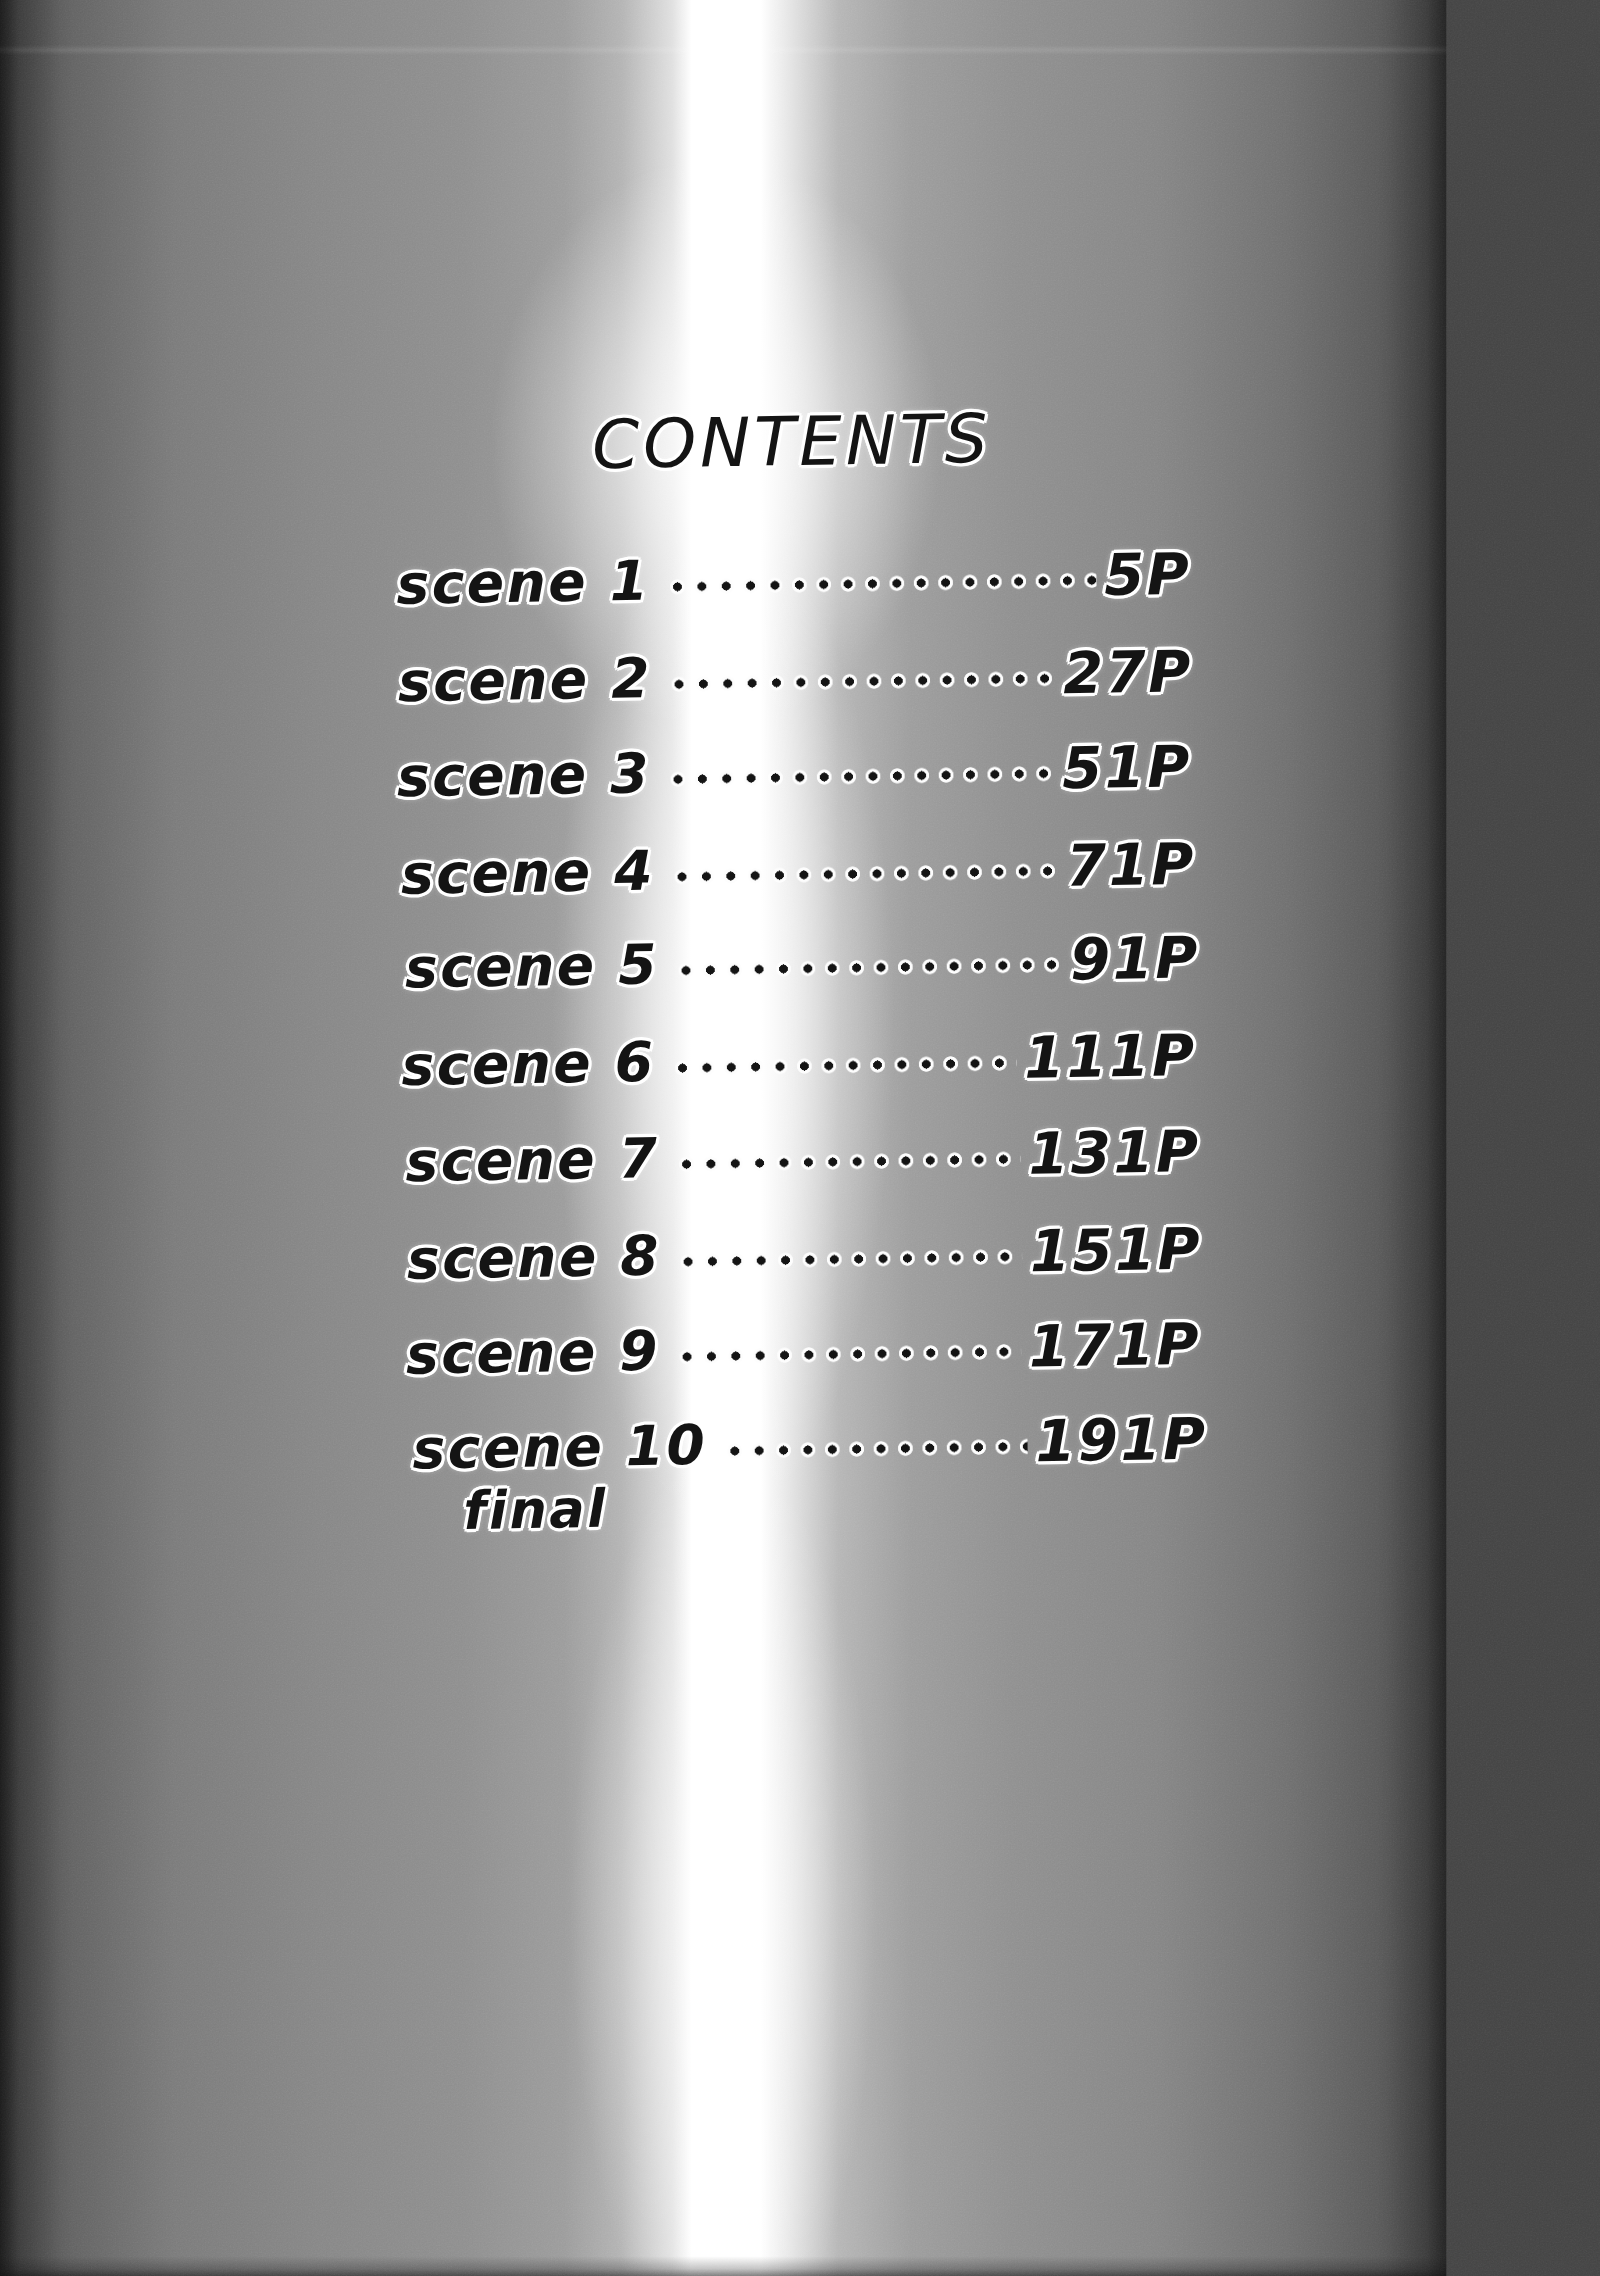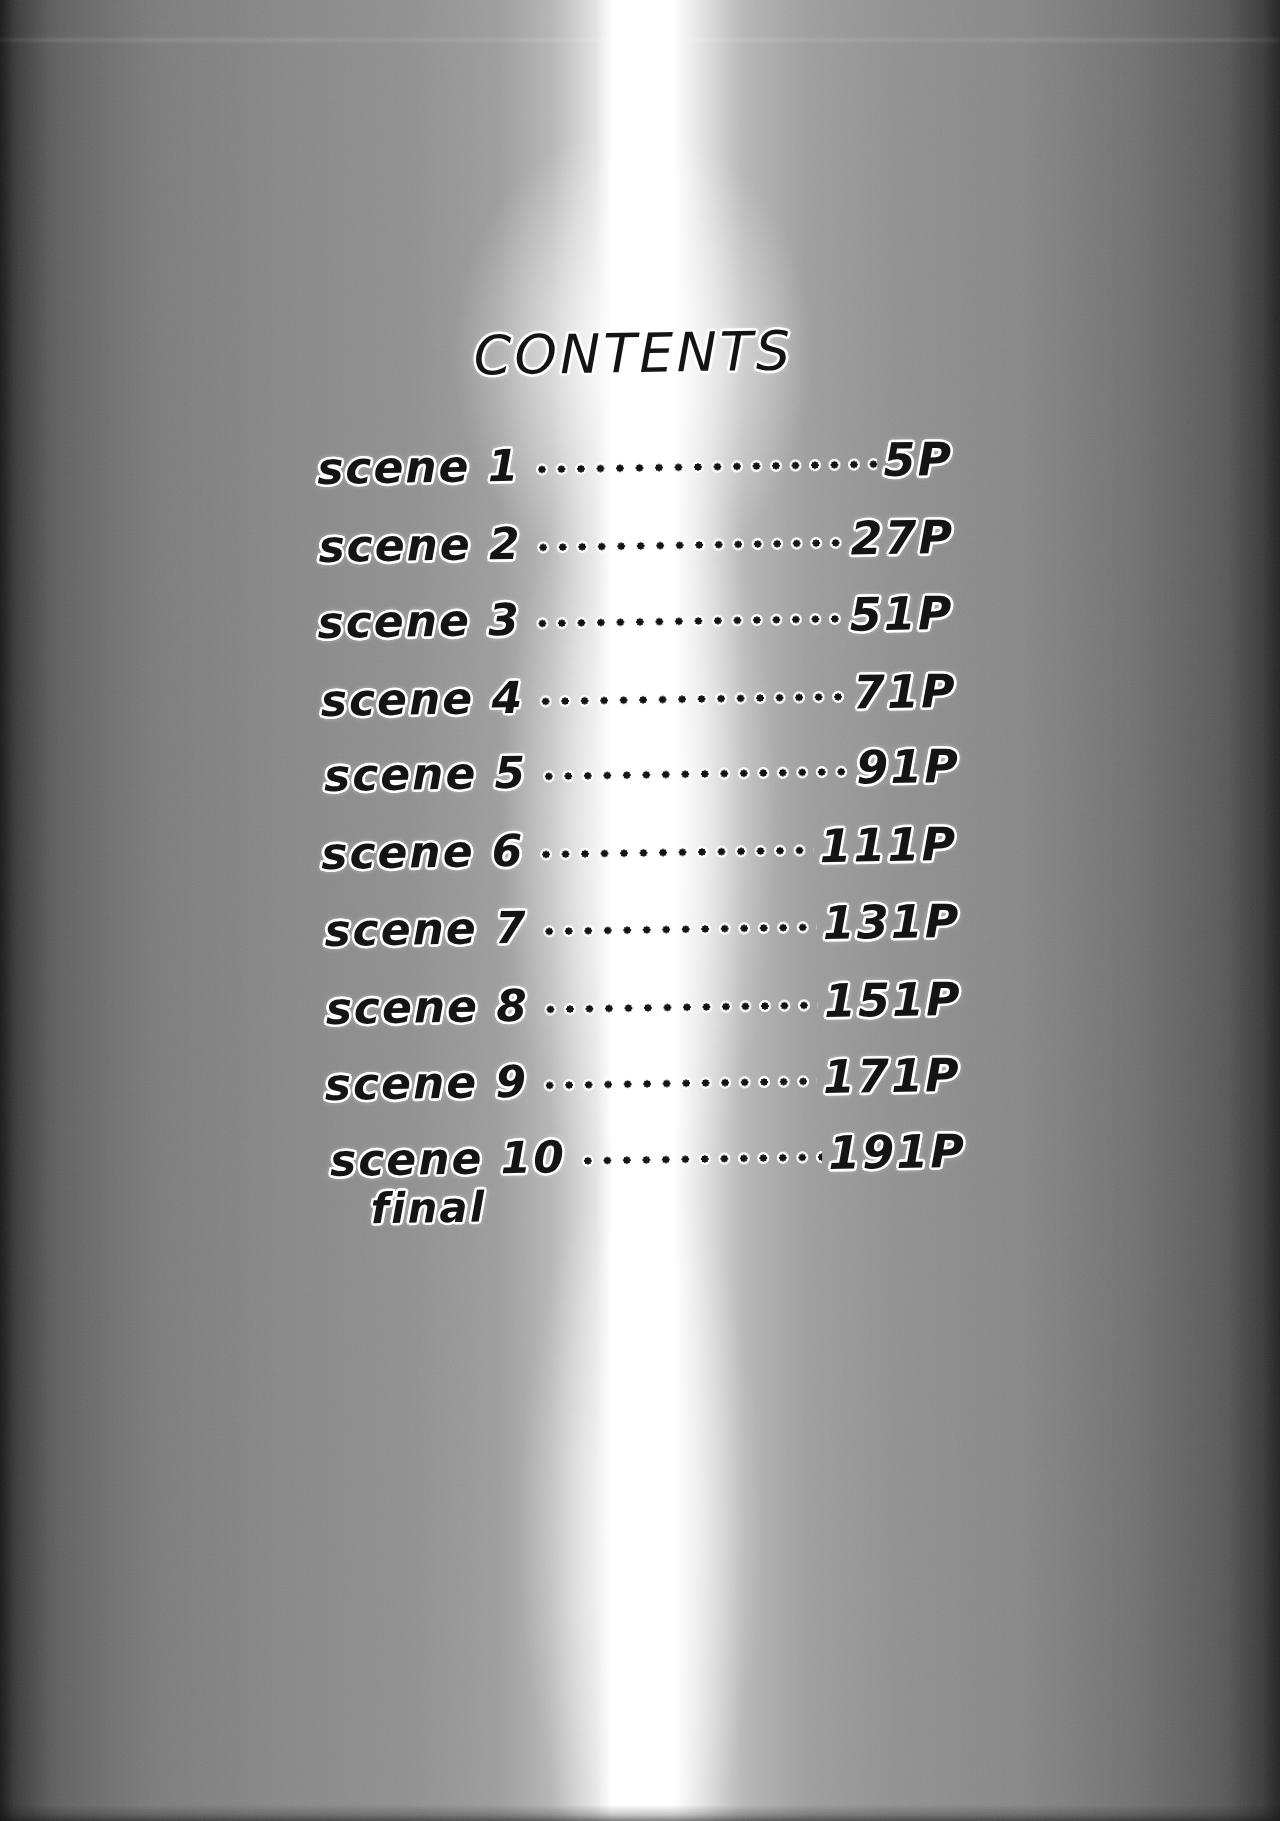--- a/index.html
+++ b/index.html
@@ -8,21 +8,21 @@
     width: 1280px;
     height: 1821px;
     overflow: hidden;
     background: #444;
     font-family: "DejaVu Sans", sans-serif;
   }
 
   
   .page {
     position: relative;
-    width: 1280px;
+    width: 1157px;
     height: 1821px;
     background-image:
       
       linear-gradient(0deg, rgba(15,15,15,.55) 0px, rgba(15,15,15,.25) 6px, rgba(0,0,0,0) 16px),
       
       linear-gradient(90deg, rgba(0,0,0,.5) 0px, rgba(0,0,0,.18) 14px, rgba(0,0,0,0) 48px),
       
       linear-gradient(270deg, rgba(0,0,0,.42) 0px, rgba(0,0,0,.15) 16px, rgba(0,0,0,0) 55px),
       
       linear-gradient(180deg, rgba(255,255,255,0) 36px, rgba(255,255,255,.10) 40px, rgba(255,255,255,0) 44px),

